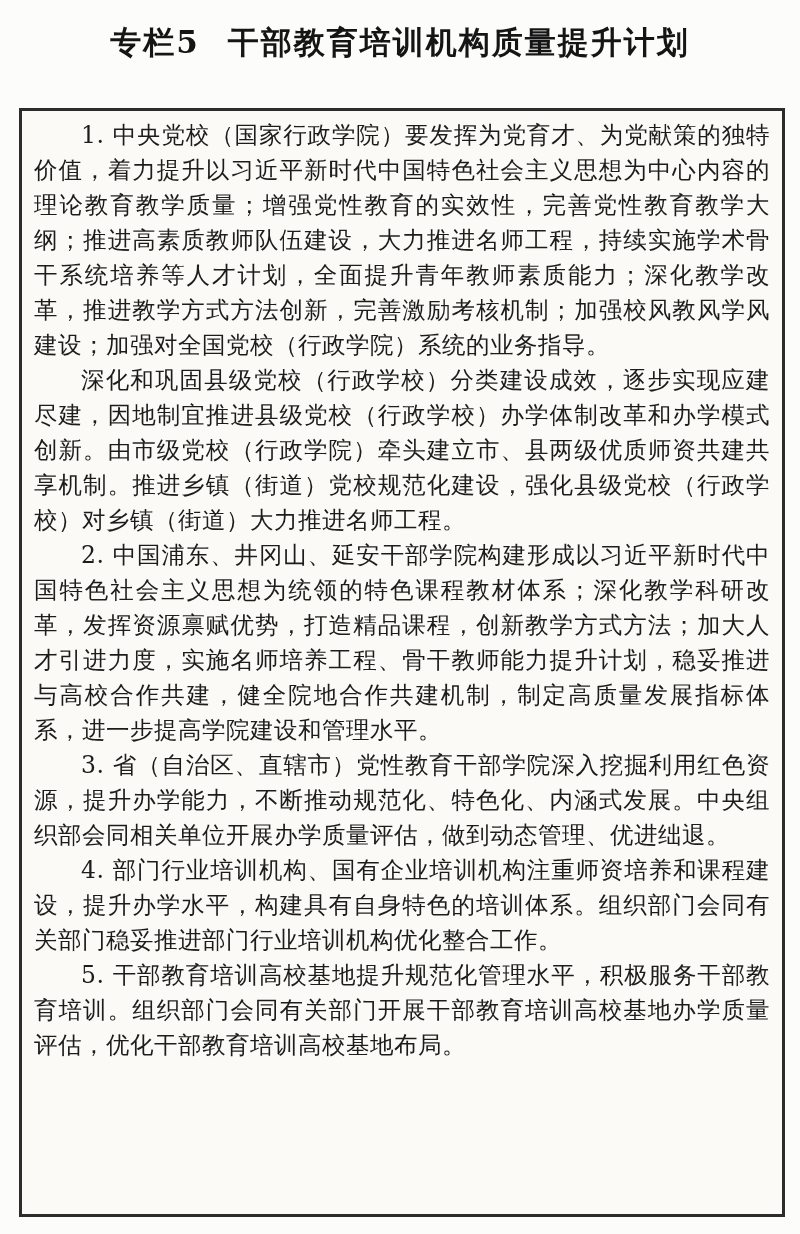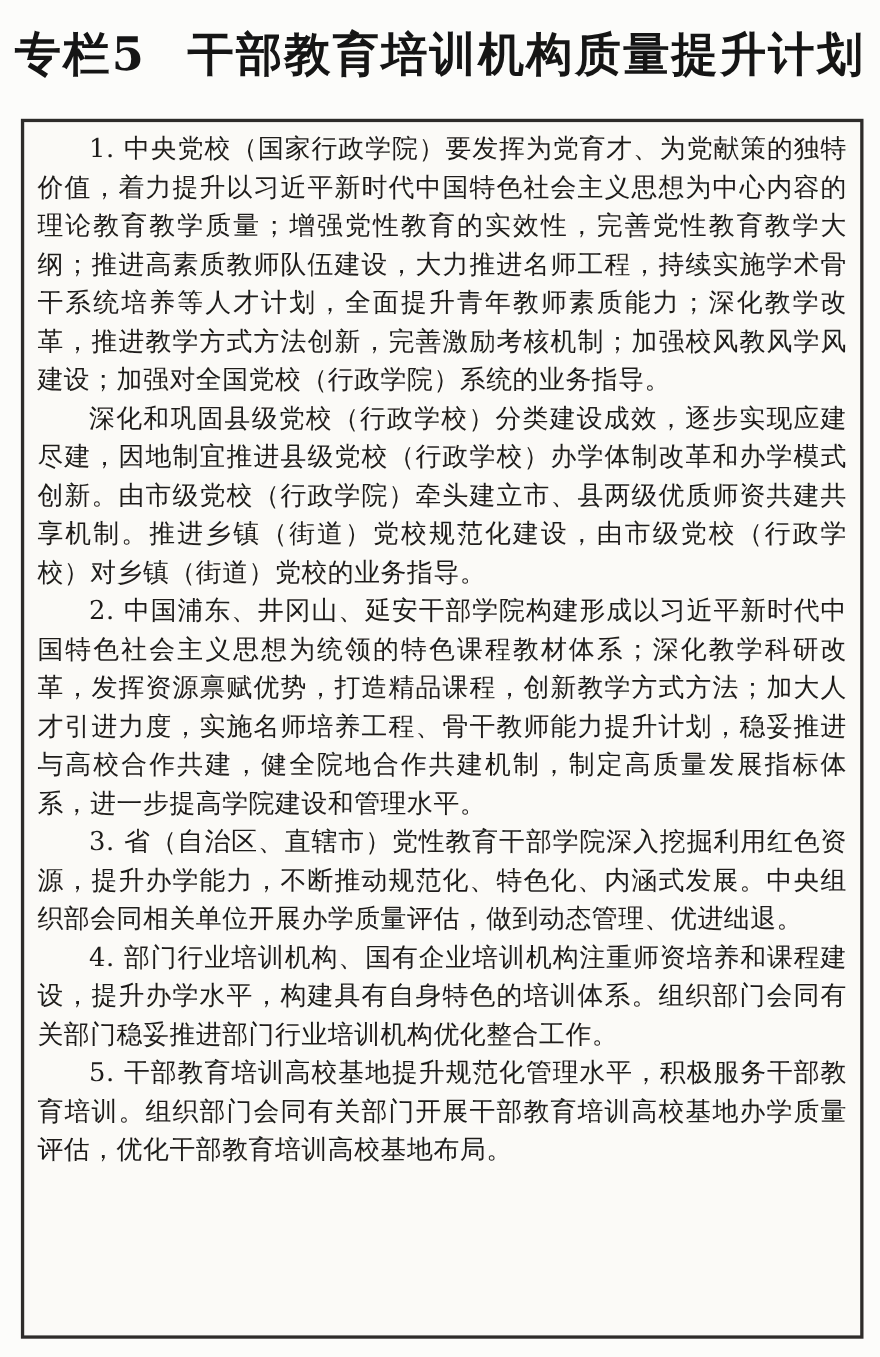--- a/index.html
+++ b/index.html
@@ -14,21 +14,21 @@
     background: #fcfcfa;
     font-family: "DejaVu Serif", "Liberation Serif", serif;
     overflow: hidden;
   }
   .doc-title {
     position: absolute;
     top: 22px;
     left: 0;
     width: 100%;
     text-align: center;
-    font-size: 42px;
+    font-size: 31px;
     font-weight: bold;
     color: #151515;
     letter-spacing: 2px;
     white-space: nowrap;
   }
   .doc-title .title-main {
     margin-left: 0.9em;
   }
   .column-box {
     position: absolute;
@@ -55,20 +55,20 @@
 <body>
 
 <div class="page">
 
   <div class="doc-title">
     <span class="title-prefix">专栏5</span><span class="title-main">干部教育培训机构质量提升计划</span>
   </div>
 
   <div class="column-box">
     <p>1. 中央党校（国家行政学院）要发挥为党育才、为党献策的独特价值，着力提升以习近平新时代中国特色社会主义思想为中心内容的理论教育教学质量；增强党性教育的实效性，完善党性教育教学大纲；推进高素质教师队伍建设，大力推进名师工程，持续实施学术骨干系统培养等人才计划，全面提升青年教师素质能力；深化教学改革，推进教学方式方法创新，完善激励考核机制；加强校风教风学风建设；加强对全国党校（行政学院）系统的业务指导。</p>
-    <p>深化和巩固县级党校（行政学校）分类建设成效，逐步实现应建尽建，因地制宜推进县级党校（行政学校）办学体制改革和办学模式创新。由市级党校（行政学院）牵头建立市、县两级优质师资共建共享机制。推进乡镇（街道）党校规范化建设，由市级党校（行政学校）对乡镇（街道）党校的业务指导。</p>
+    <p>深化和巩固县级党校（行政学校）分类建设成效，逐步实现应建尽建，因地制宜推进县级党校（行政学校）办学体制改革和办学模式创新。由市级党校（行政学院）牵头建立市、县两级优质师资共建共享机制。推进乡镇（街道）党校规范化建设，强化县级党校（行政学校）对乡镇（街道）大力推进名师工程。</p>
     <p>2. 中国浦东、井冈山、延安干部学院构建形成以习近平新时代中国特色社会主义思想为统领的特色课程教材体系；深化教学科研改革，发挥资源禀赋优势，打造精品课程，创新教学方式方法；加大人才引进力度，实施名师培养工程、骨干教师能力提升计划，稳妥推进与高校合作共建，健全院地合作共建机制，制定高质量发展指标体系，进一步提高学院建设和管理水平。</p>
     <p>3. 省（自治区、直辖市）党性教育干部学院深入挖掘利用红色资源，提升办学能力，不断推动规范化、特色化、内涵式发展。中央组织部会同相关单位开展办学质量评估，做到动态管理、优进绌退。</p>
     <p>4. 部门行业培训机构、国有企业培训机构注重师资培养和课程建设，提升办学水平，构建具有自身特色的培训体系。组织部门会同有关部门稳妥推进部门行业培训机构优化整合工作。</p>
     <p>5. 干部教育培训高校基地提升规范化管理水平，积极服务干部教育培训。组织部门会同有关部门开展干部教育培训高校基地办学质量评估，优化干部教育培训高校基地布局。</p>
   </div>
 
 </div>
 
 </body></html>

